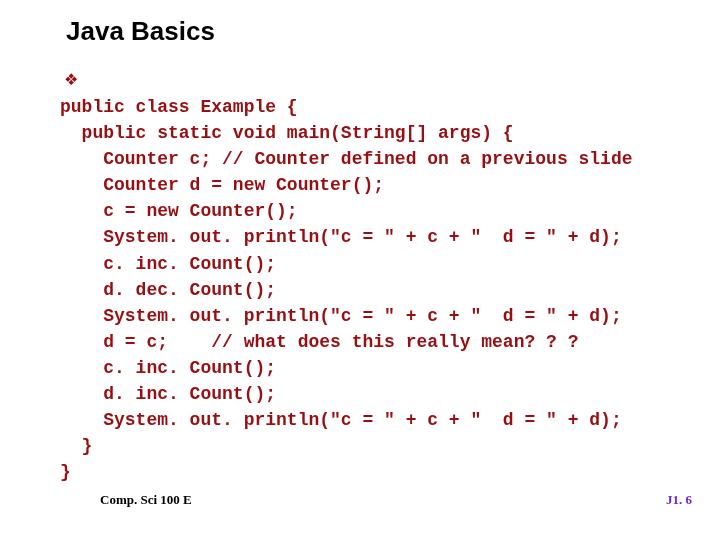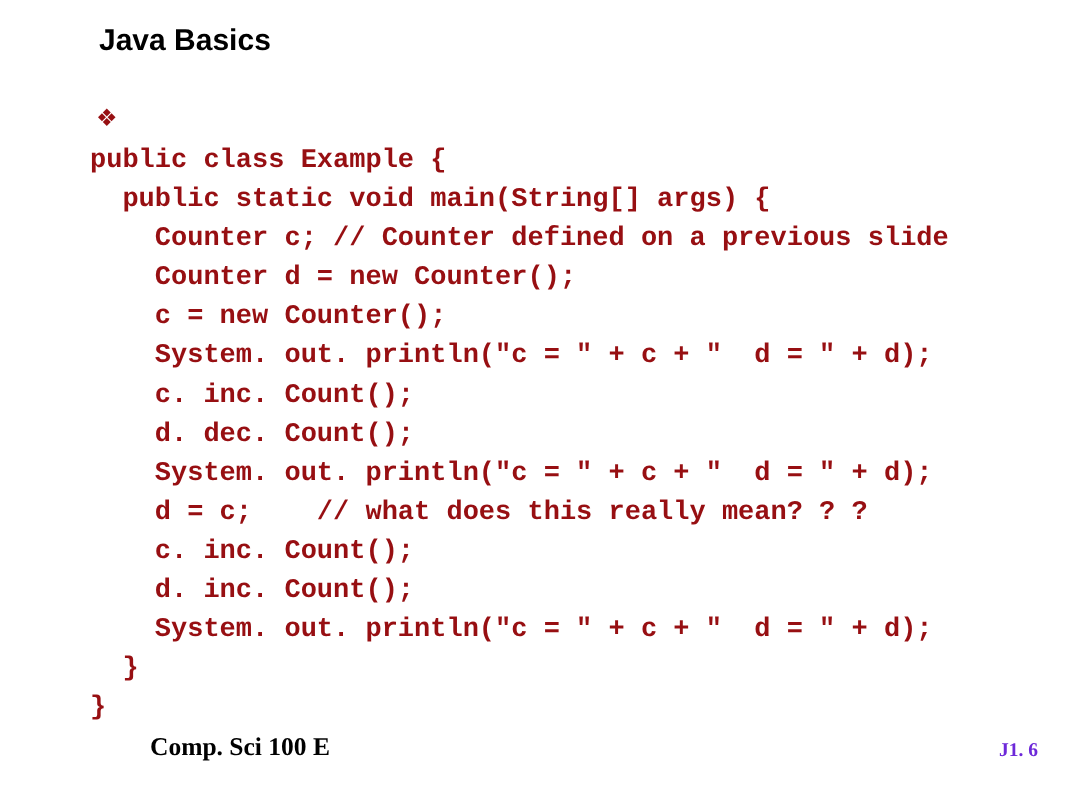--- a/index.html
+++ b/index.html
@@ -14,21 +14,21 @@
   .slide {
     position: relative;
     width: 720px;
     height: 540px;
     box-sizing: border-box;
   }
   .title {
     position: absolute;
     left: 66px;
     top: 16px;
-    font-size: 20px;
+    font-size: 26px;
     font-weight: bold;
     color: #000;
   }
   .content {
     position: absolute;
     left: 60px;
     top: 72px;
     width: 620px;
   }
   .bullet-row {
@@ -55,21 +55,21 @@
     font-weight: bold;
     color: #970f12;
     line-height: 1.45;
     white-space: pre;
   }
   .footer-left {
     position: absolute;
     left: 100px;
     bottom: 32px;
     font-family: "Times New Roman", Times, serif;
-    font-size: 17px;
+    font-size: 13px;
     font-weight: bold;
     color: #000;
   }
   .footer-right {
     position: absolute;
     right: 28px;
     bottom: 32px;
     font-family: "Times New Roman", Times, serif;
     font-size: 13px;
     font-weight: bold;

